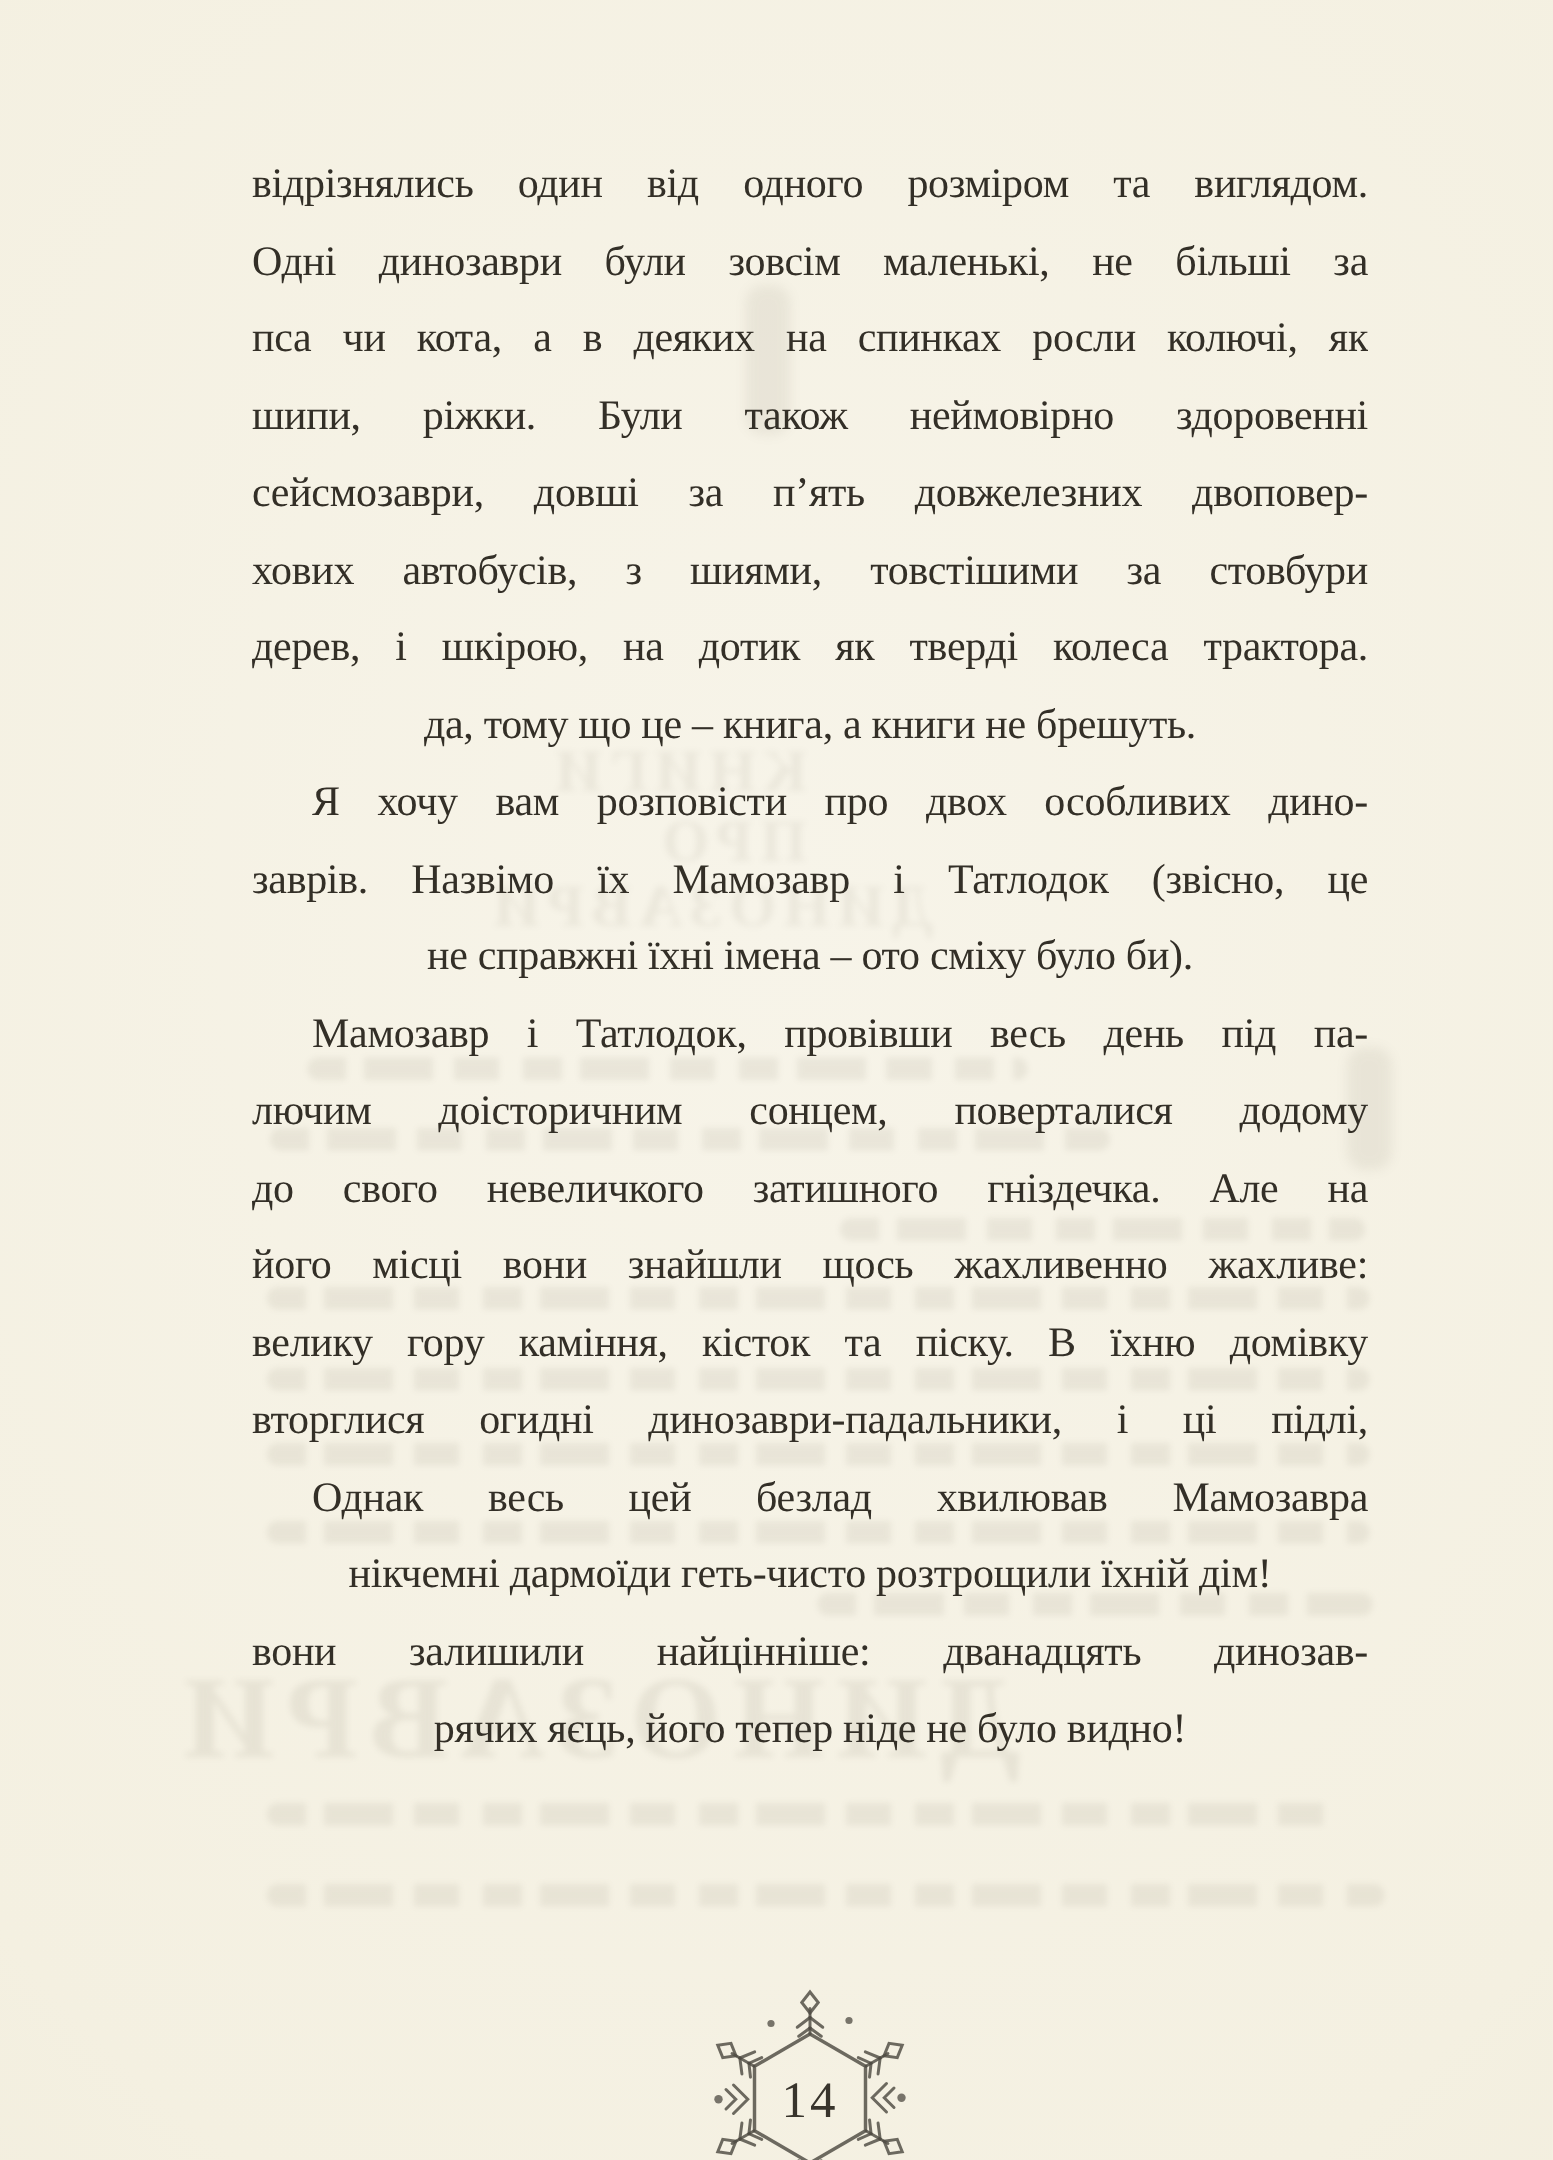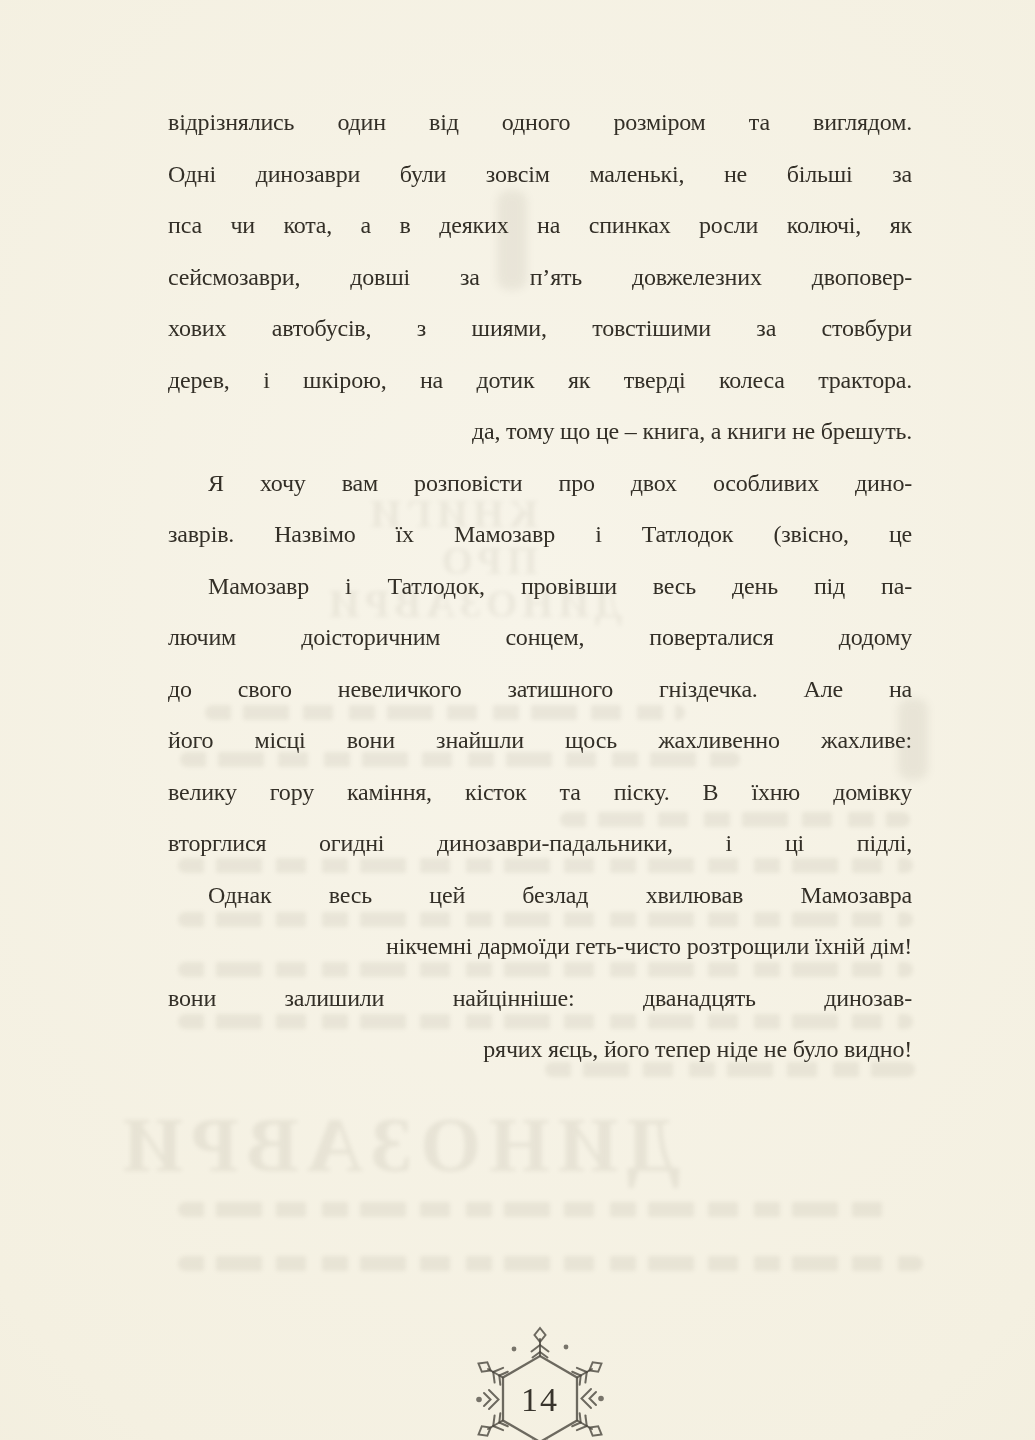--- a/index.html
+++ b/index.html
@@ -8,25 +8,25 @@
     font-family:"Liberation Serif","DejaVu Serif",serif;
     background:#f4f0e1;
   }
   .page{
     position:absolute;inset:0;
     background:radial-gradient(130% 120% at 50% 42%, #f7f4e9 0%, #f4f0e1 55%, #ece7d5 100%);
   }
   
   .textblock{
     position:absolute;left:168px;top:97px;width:744px;
-    color:#332f27;font-size:24px;line-height:51.5px;letter-spacing:-0.2px;
+    color:#332f27;font-size:28px;line-height:51.5px;letter-spacing:-0.2px;
   }
   .line{height:51.5px;overflow:hidden;text-align:justify;white-space:normal;}
   .line::after{content:"";display:inline-block;width:100%;height:0;}
-  .line.last{text-align:right;}
+  .line.last{text-align:center;}
   .line.last::after{content:none;}
   .line.indent{text-indent:40px;}
   .italic{}
   
   .bleed{
     position:absolute;color:#7d7663;transform:scaleX(-1);
     filter:blur(2px);font-weight:bold;pointer-events:none;
   }
   .bleed-caps{font-size:40px;letter-spacing:5px;opacity:0.09;}
   .bleed-large{font-size:78px;letter-spacing:8px;opacity:0.11;}
@@ -74,27 +74,29 @@
   <div class="bleed bleed-large" style="left:240px;top:1100px;width:440px;">ДИНОЗАВРИ</div>
 
   <div class="bleed-stripe" style="left:178px;top:1202px;width:715px;"></div>
   <div class="bleed-stripe" style="left:178px;top:1256px;width:745px;"></div>
 
   <div class="textblock">
 
     <div class="line">відрізнялись один від одного розміром та виглядом.</div>
     <div class="line">Одні динозаври були зовсім маленькі, не більші за</div>
     <div class="line">пса чи кота, а в деяких на спинках росли колючі, як</div>
+    <div class="line">шипи, ріжки. Були також неймовірно здоровенні</div>
     <div class="line">сейсмозаври, довші за п’ять довжелезних двоповер-</div>
     <div class="line">хових автобусів, з шиями, товстішими за стовбури</div>
     <div class="line">дерев, і шкірою, на дотик як тверді колеса трактора.</div>
     <div class="line last">да, тому що це – книга, а книги не брешуть.</div>
 
     <div class="line indent">Я хочу вам розповісти про двох особливих дино-</div>
     <div class="line">заврів. Назвімо їх Мамозавр і Татлодок (звісно, це</div>
+    <div class="line last">не справжні їхні імена – ото сміху було би).</div>
 
     <div class="line indent">Мамозавр і Татлодок, провівши весь день під па-</div>
     <div class="line">лючим доісторичним сонцем, поверталися додому</div>
     <div class="line">до свого невеличкого затишного гніздечка. Але на</div>
     <div class="line">його місці вони знайшли щось жахливенно жахливе:</div>
     <div class="line">велику гору каміння, кісток та піску. В їхню домівку</div>
     <div class="line">вторглися огидні динозаври-падальники, і ці підлі,</div>
     <div class="line indent">Однак весь цей безлад хвилював Мамозавра</div>
 
     <div class="line last">нікчемні дармоїди геть-чисто розтрощили їхній дім!</div>

